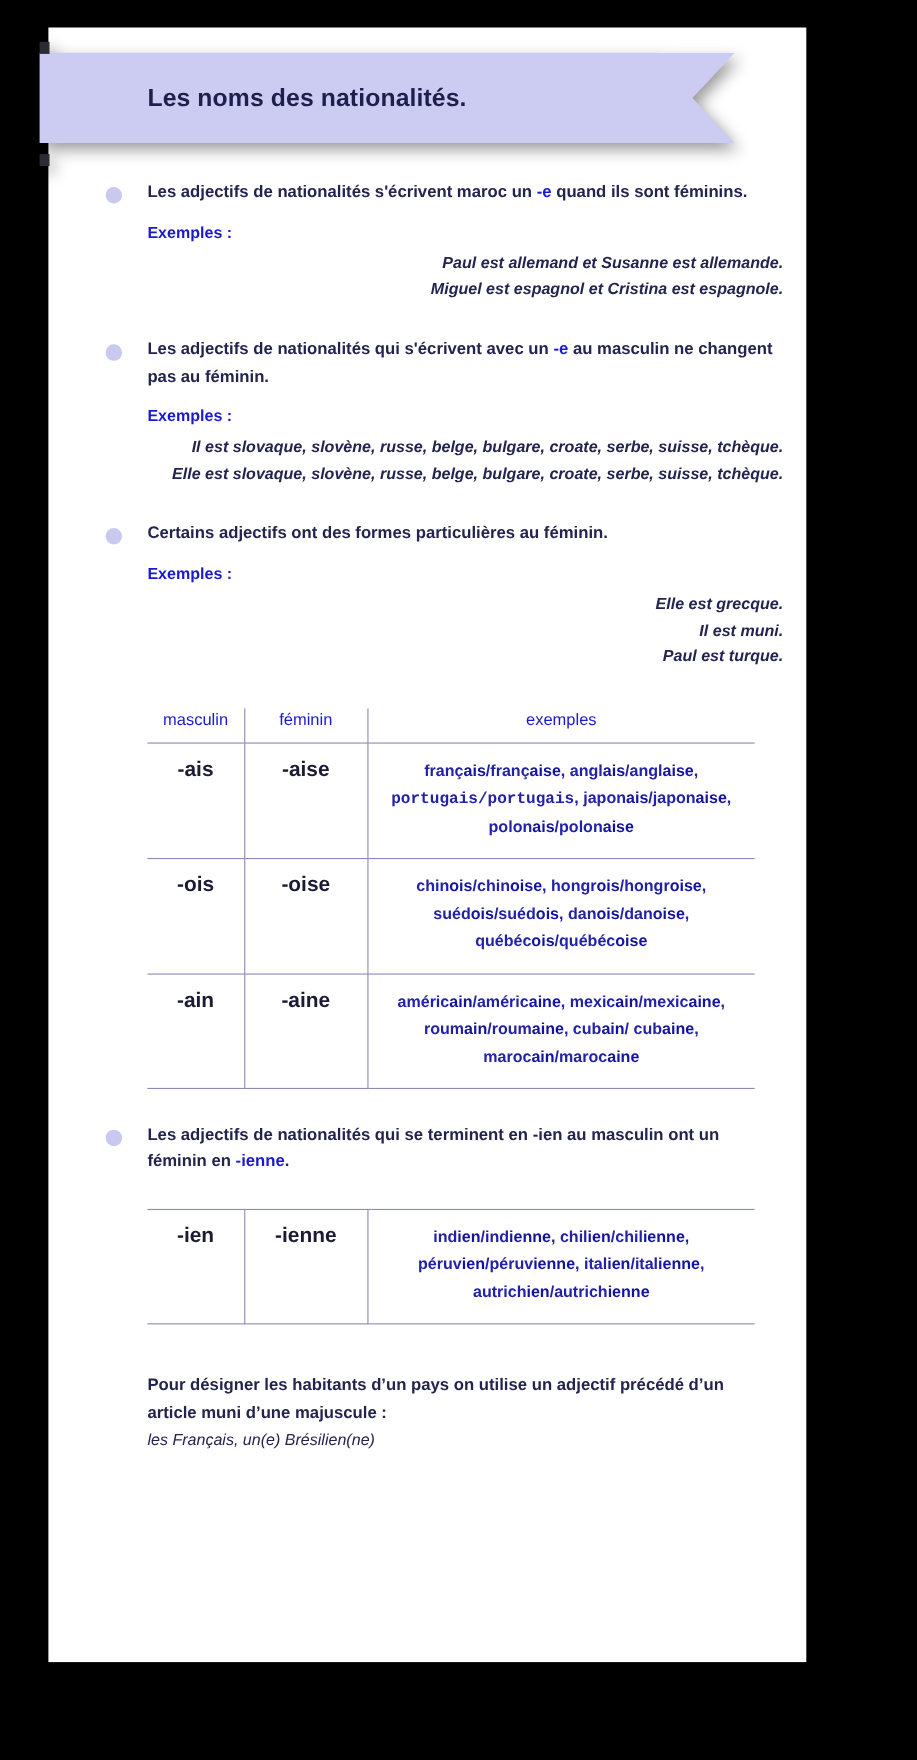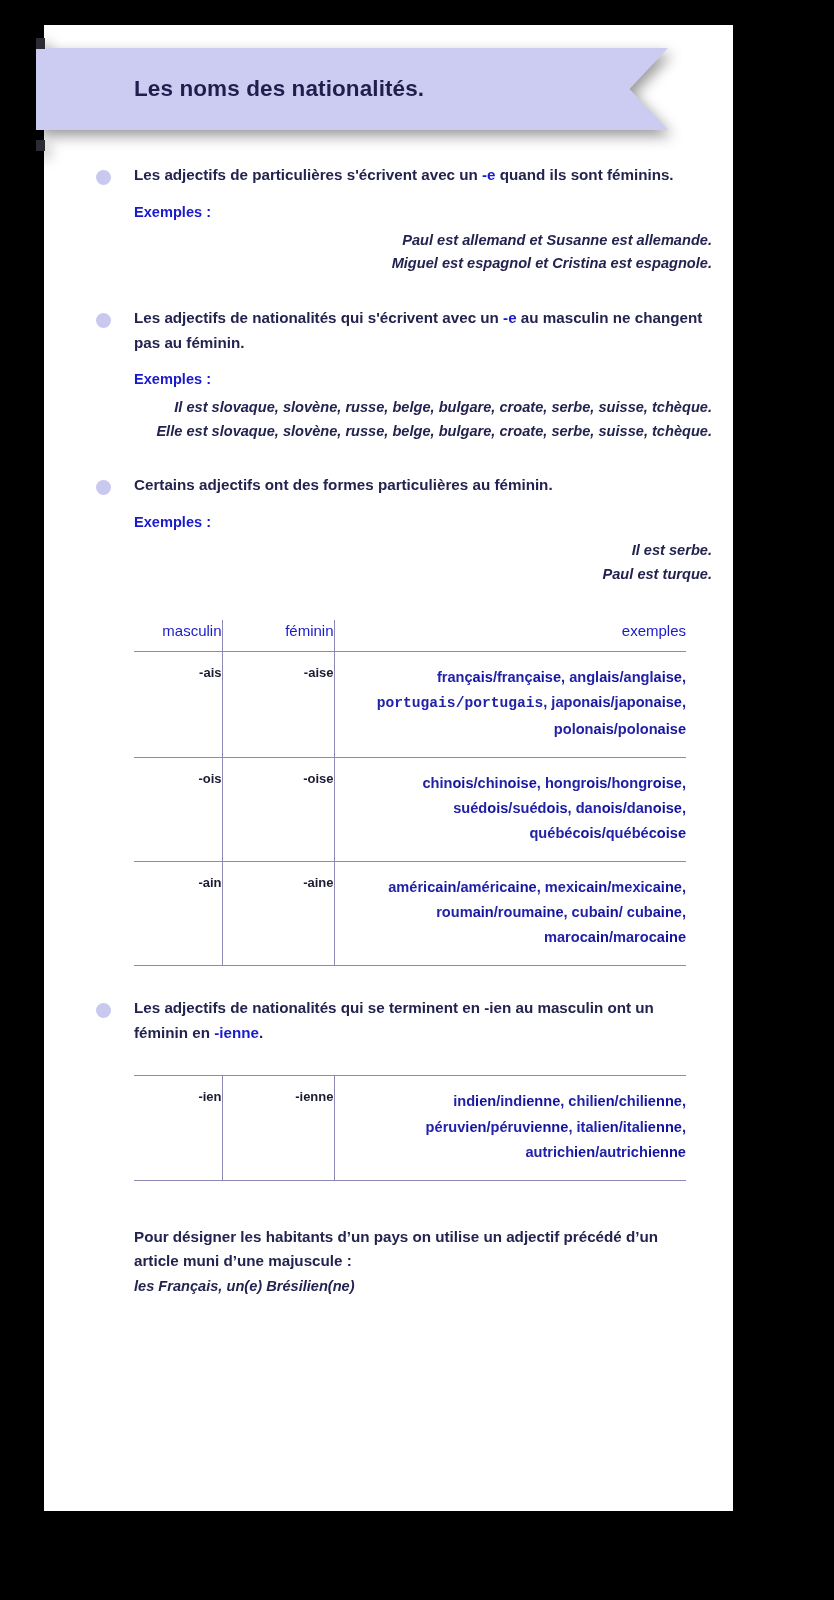--- a/index.html
+++ b/index.html
@@ -138,40 +138,40 @@
     border-collapse: collapse;
     table-layout: fixed;
   }
   .gtable col.c1 { width: 88px; }
   .gtable col.c2 { width: 112px; }
   .gtable col.c3 { width: 352px; }
 
   .gtable th, .gtable td {
     vertical-align: top;
     padding: 13px 0 15px 0;
-    text-align: right;
+    text-align: center;
   }
   .gtable th {
     font-size: 15px;
     font-weight: normal;
     color: #1a1acc;
     padding-top: 2px;
     padding-bottom: 12px;
     border-bottom: 1.2px solid #8a8ab5;
   }
   .gtable td {
     border-bottom: 1.2px solid #8a8ab5;
   }
 
   .col-sep-1 { border-right: 1.2px solid #8a8ab5; padding-right: 14px; }
   .col-sep-2 { border-right: 1.2px solid #8a8ab5; padding-right: 14px; padding-left: 18px; margin-top: 44px; }
   .col-ex    { padding-left: 22px; }
 
   .cell-suffix {
-    font-size: 13px;
+    font-size: 19px;
     color: #1b1b33;
     font-weight: 600;
   }
   .cell-examples {
     font-size: 14.6px;
     line-height: 1.72;
     color: #2222a8;
     font-weight: 600;
   }
   .cell-examples b { font-weight: bold; color: #1313a0; }
@@ -190,21 +190,21 @@
   #closing .lead {
     font-size: 15.2px;
     line-height: 1.62;
     color: #23234f;
     font-weight: 600;
   }
   #closing .sample {
     margin-top: 4px;
     font-size: 14.6px;
     font-style: italic;
-    font-weight: 700;
+    font-weight: 400;
     color: #23234f;
   }
 </style>
 </head>
 <body>
 
 <div id="page-card"></div>
 
 <div id="banner-wrap">
   <div id="banner-body"></div>
@@ -212,21 +212,21 @@
   <div class="fold-tab" id="fold-top"></div>
   <div class="fold-tab" id="fold-bottom"></div>
   <div id="banner-title">Les noms des nationalités.</div>
 </div>
 
 <div id="content">
 
   <div class="block">
     <div class="bullet-row">
       <span class="bullet-dot"></span>
-      <div class="rule-text"><span>Les adjectifs de particulières s'écrivent avec un </span><span class="hl">-e</span><span> quand ils sont féminins.</span></div>
+      <div class="rule-text"><span>Les adjectifs de nationalités s'écrivent maroc un </span><span class="hl">-e</span><span> quand ils sont féminins.</span></div>
     </div>
     <div class="examples-label">Exemples :</div>
     <div class="examples-lines">
       <div>Paul est allemand et Susanne est allemande.</div>
       <div>Miguel est espagnol et Cristina est espagnole.</div>
     </div>
   </div>
 
   <div class="gap-2"></div>
 
@@ -244,21 +244,22 @@
 
   <div class="gap-2"></div>
 
   <div class="block">
     <div class="bullet-row">
       <span class="bullet-dot"></span>
       <div class="rule-text"><span>Certains adjectifs ont des formes particulières au féminin.</span></div>
     </div>
     <div class="examples-label">Exemples :</div>
     <div class="examples-lines">
-      <div>Il est serbe.</div>
+      <div>Elle est grecque.</div>
+      <div>Il est muni.</div>
       <div>Paul est turque.</div>
     </div>
   </div>
 
   <table class="gtable" id="table-main">
     <colgroup>
         <col class="c1">
         <col class="c2">
         <col class="c3">
       </colgroup>

